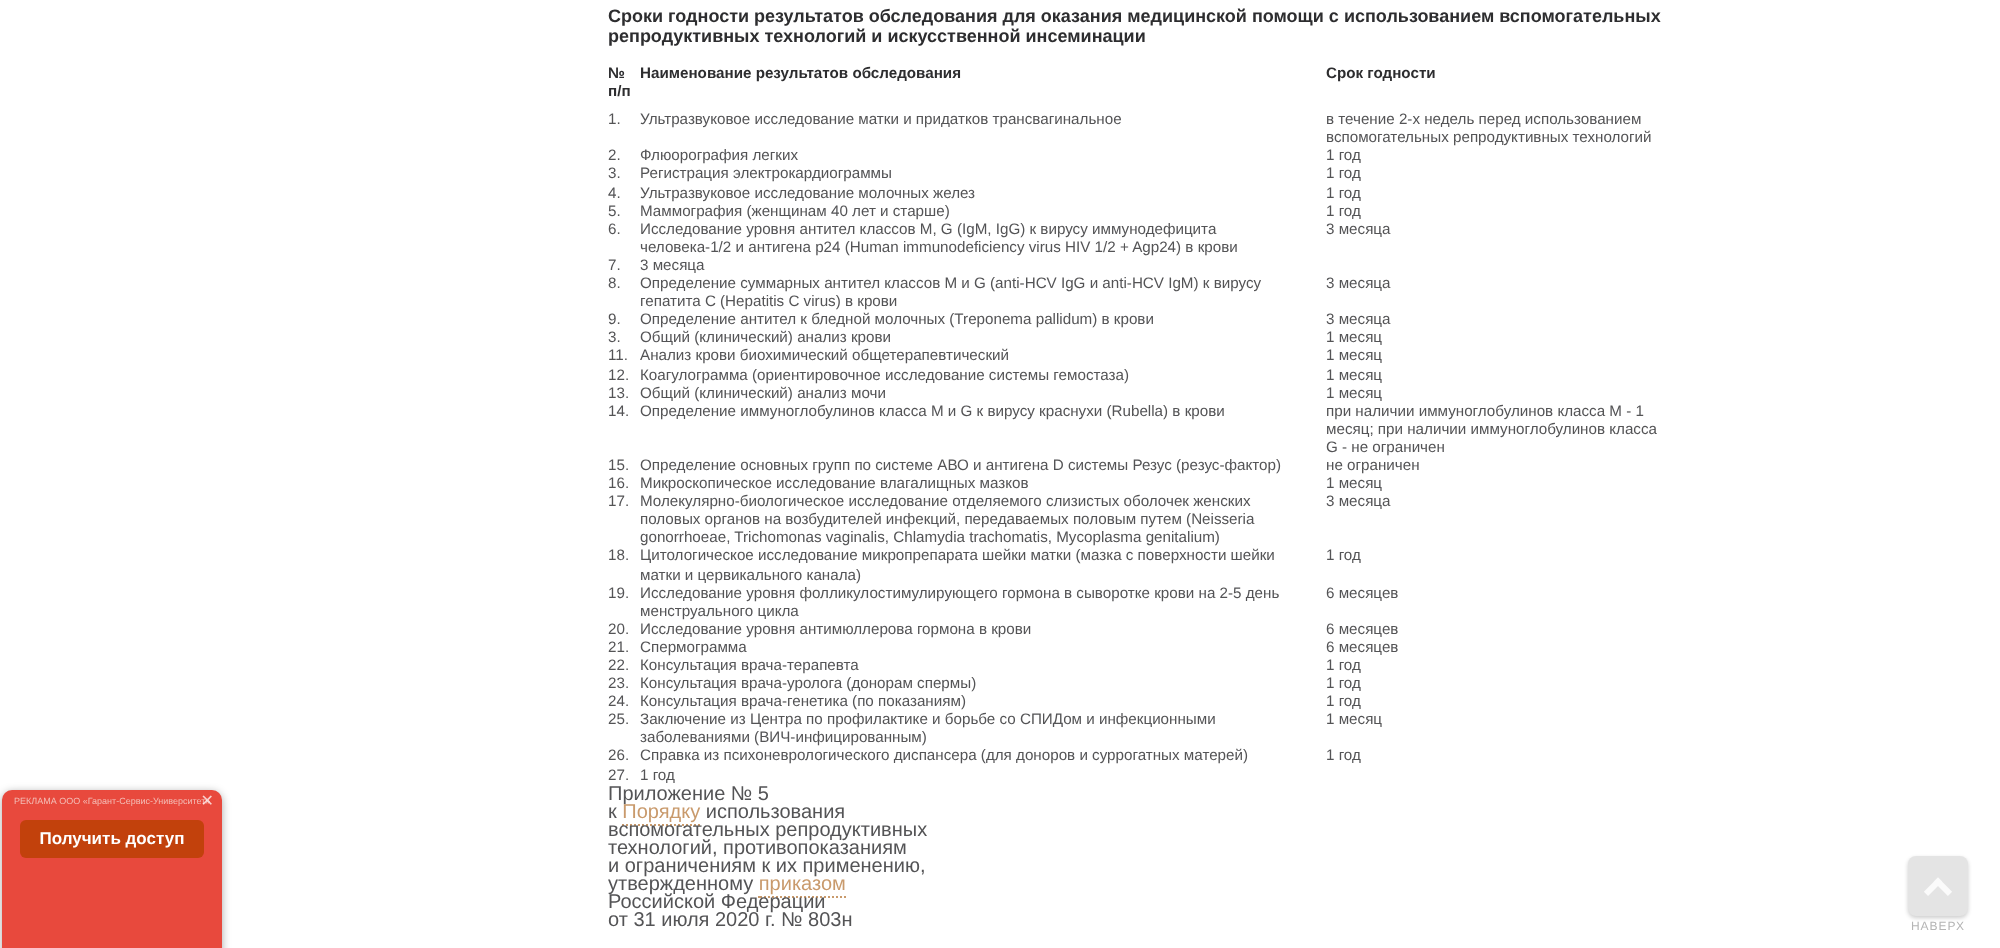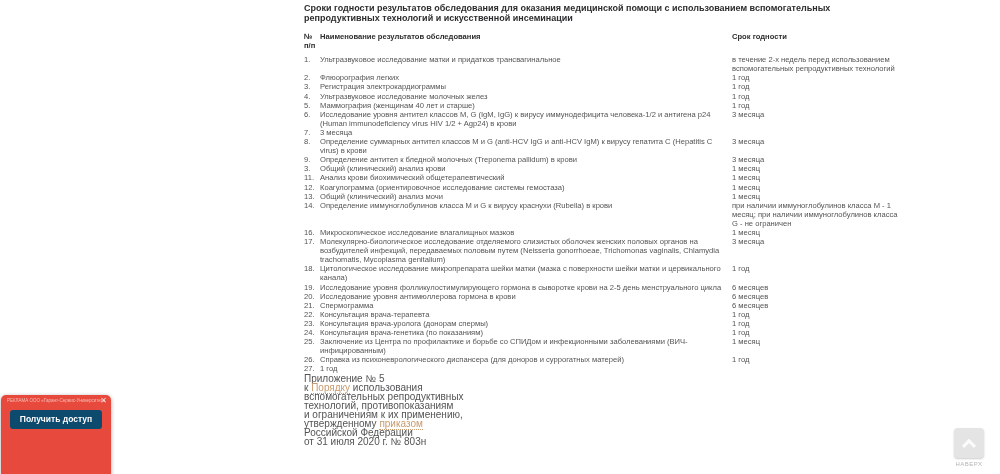--- a/index.html
+++ b/index.html
@@ -31,21 +31,21 @@
     line-height: 10px;
     white-space: pre-line;
     margin-bottom: 9px;
   }
   .thead, .trow {
     display: flex;
     align-items: flex-start;
   }
   .thead { margin-bottom: 5px; }
   .c-num  { width: 16px;  flex: none; font-size: 7.6px; line-height: 9.1px; }
-  .c-name { width: 412px; flex: none; font-size: 7.6px; line-height: 9.1px; padding-right: 8px; }
+  .c-name { width: 343px; flex: none; font-size: 7.6px; line-height: 9.1px; padding-right: 8px; }
   .c-term { width: 167px; flex: none; font-size: 7.6px; line-height: 9.1px; }
   .thead .c-num, .thead .c-name, .thead .c-term {
     font-weight: bold;
     color: #2d2d2f;
     white-space: pre-line;
   }
   .appendix {
     margin-top: 1px;
     font-size: 10px;
     line-height: 9px;
@@ -223,20 +223,25 @@
           <div class="c-num">13.</div>
           <div class="c-name">Общий (клинический) анализ мочи</div>
           <div class="c-term">1 месяц</div>
         </div>
         <div class="trow">
           <div class="c-num">14.</div>
           <div class="c-name">Определение иммуноглобулинов класса M и G к вирусу краснухи (Rubella) в крови</div>
           <div class="c-term">при наличии иммуноглобулинов класса M - 1 месяц; при наличии иммуноглобулинов класса G - не ограничен</div>
         </div>
         <div class="trow">
+          <div class="c-num">15.</div>
+          <div class="c-name">Определение основных групп по системе АВО и антигена D системы Резус (резус-фактор)</div>
+          <div class="c-term">не ограничен</div>
+        </div>
+        <div class="trow">
           <div class="c-num">16.</div>
           <div class="c-name">Микроскопическое исследование влагалищных мазков</div>
           <div class="c-term">1 месяц</div>
         </div>
         <div class="trow">
           <div class="c-num">17.</div>
           <div class="c-name">Молекулярно-биологическое исследование отделяемого слизистых оболочек женских половых органов на возбудителей инфекций, передаваемых половым путем (Neisseria gonorrhoeae, Trichomonas vaginalis, Chlamydia trachomatis, Mycoplasma genitalium)</div>
           <div class="c-term">3 месяца</div>
         </div>
         <div class="trow">
@@ -298,21 +303,21 @@
       <div>и ограничениям к их применению,</div>
       <div><span>утвержденному </span><a class="doclink">приказом</a></div>
       <div>Российской Федерации</div>
       <div>от 31 июля 2020 г. № 803н</div>
     </div>
   </div>
 
   <div class="promo" style="background: rgb(232, 73, 61);">
     <div class="promo-top">РЕКЛАМА ООО «Гарант-Сервис-Университет»</div>
     <span class="promo-close">✕</span>
-    <button class="promo-btn" style="background: #0c4a6e;">Получить доступ</button>
+    <button class="promo-btn" style="background: #c2410c;">Получить доступ</button>
   </div>
 
   <div class="scrolltop">
     <div class="scrolltop-btn">
       <span class="chev"></span>
     </div>
     <div class="scrolltop-label">НАВЕРХ</div>
   </div>
 
 </div>

